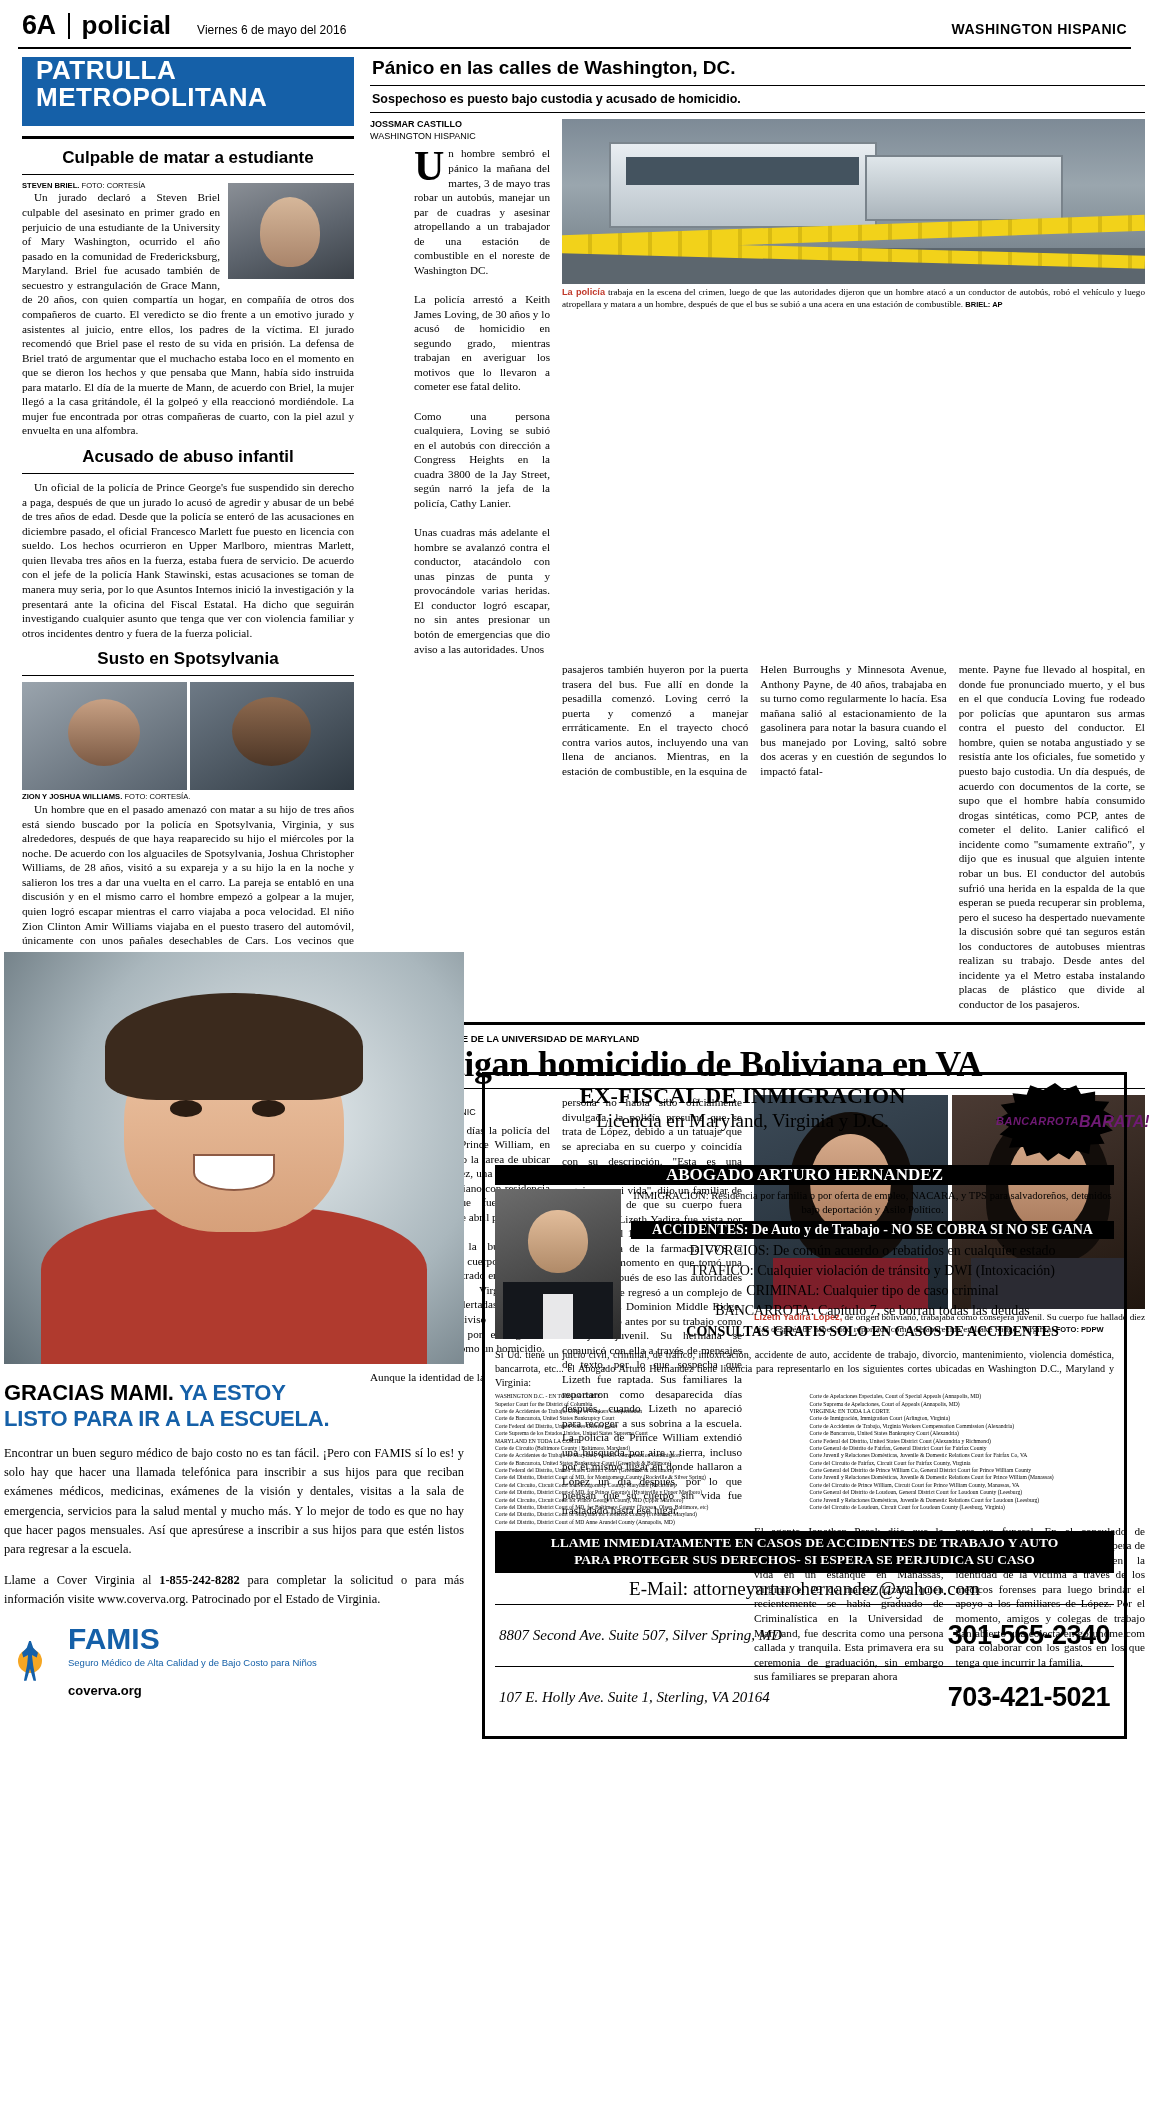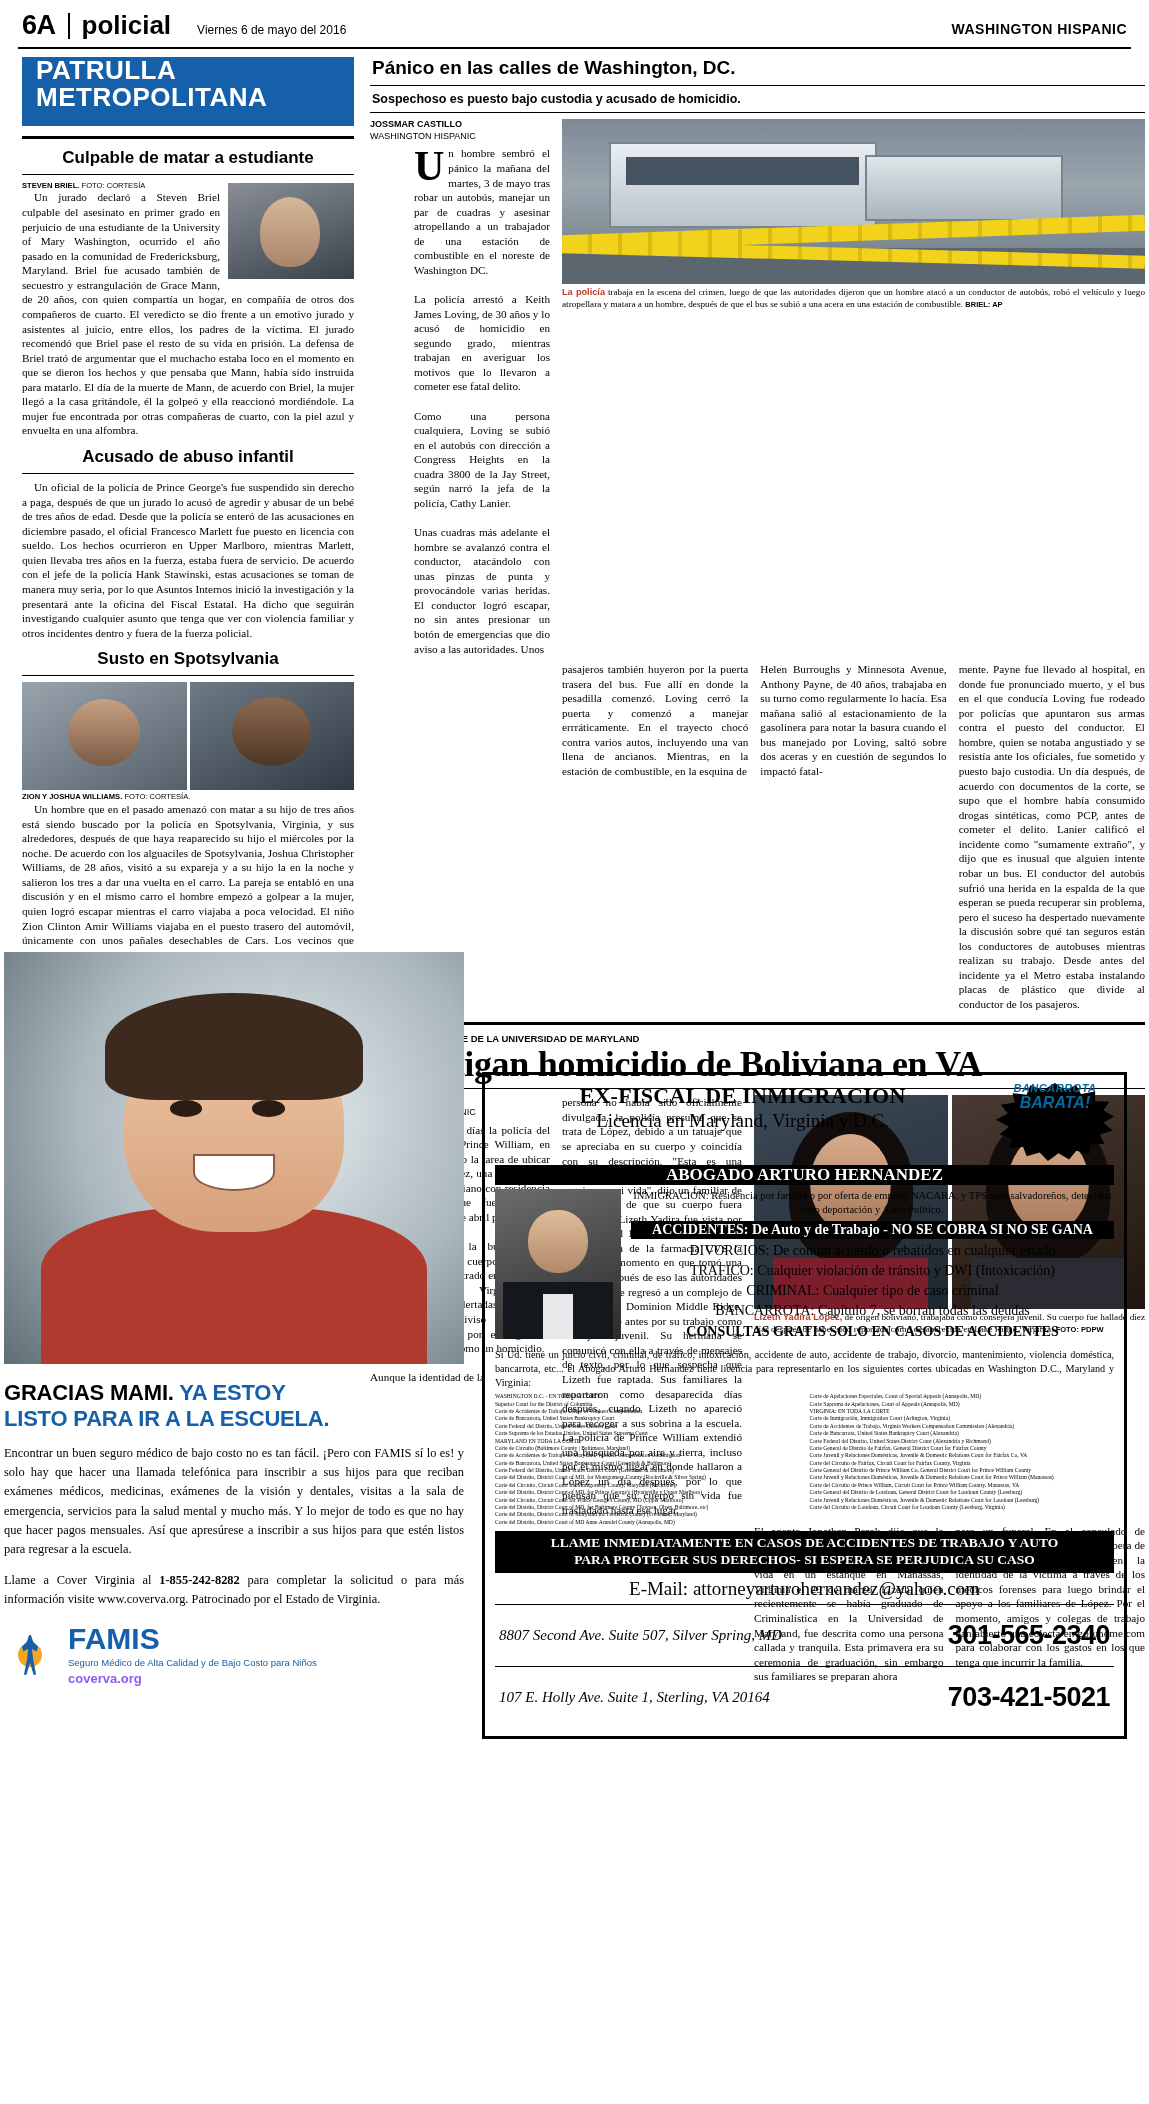--- a/index.html
+++ b/index.html
@@ -127,33 +127,33 @@
   .ad-head { font-family:"Liberation Sans", sans-serif; font-weight:bold; font-size:22px; line-height:1.18; margin:16px 0 12px 0; letter-spacing:-0.2px; }
   .ad-head .blue { color:#1560a8; }
   .ad-body { font-size:12.4px; line-height:1.55; text-align:justify; margin-bottom:12px; }
   .ad-body b { font-weight:bold; }
   .famis-logo { display:flex; align-items:center; gap:12px; margin-top:14px; }
   .famis-sun { width:52px; height:52px; position:relative; }
   .famis-sun .core { position:absolute; left:14px; top:14px; width:24px; height:24px; border-radius:50%; background:#f5a623; }
   .famis-sun .fig { position:absolute; left:18px; top:6px; width:16px; height:40px; background:#1560a8; clip-path:polygon(45% 0,55% 0,70% 18%,100% 30%,92% 42%,62% 36%,70% 62%,88% 100%,72% 100%,50% 70%,28% 100%,12% 100%,32% 60%,38% 36%,8% 42%,0 30%,30% 18%); }
   .famis-name { font-family:"Liberation Sans", sans-serif; font-weight:bold; font-size:30px; color:#1560a8; line-height:1; }
   .famis-sub { font-family:"Liberation Sans", sans-serif; font-size:9.5px; color:#1560a8; margin-top:3px; }
-  .famis-url { font-family:"Liberation Sans", sans-serif; font-weight:bold; font-size:13px; color:#8b5cf6; margin-top:3px; }
+  .famis-url { font-family:"Liberation Sans", sans-serif; font-weight:bold; font-size:13px; color:#000000; margin-top:15px; }
 
   
   .ad-law { position:absolute; left:482px; top:1072px; width:645px; border:3px solid #000; padding:8px 10px 8px 10px; }
   .law-top { display:flex; align-items:flex-start; }
   .law-top-left { flex:1; text-align:center; }
   .law-t1 { font-family:"Liberation Serif", serif; font-weight:bold; font-size:22px; letter-spacing:0.3px; }
   .law-t2 { font-family:Liberation Serif, serif; font-size:19px; margin-top:1px; }
   .bankrupt-badge { width:118px; height:78px; position:relative; margin-left:6px; }
   .bankrupt-badge .burst { position:absolute; inset:0; background:#000;
     clip-path:polygon(50% 0%,58% 9%,68% 3%,72% 14%,84% 11%,84% 23%,96% 24%,91% 35%,100% 43%,91% 51%,99% 61%,88% 66%,92% 78%,80% 79%,79% 91%,68% 87%,62% 98%,53% 90%,44% 100%,37% 89%,26% 94%,23% 82%,11% 83%,14% 71%,3% 66%,11% 56%,0% 47%,10% 39%,4% 28%,16% 25%,14% 13%,26% 15%,29% 3%,40% 9%);
   }
-  .bankrupt-badge .txt { position:absolute; inset:0; display:flex; flex-direction:column; justify-content:flex-start; align-items:center; color:#0369a1; font-family:"Liberation Sans", sans-serif; font-weight:bold; font-style:italic; line-height:1.05; }
+  .bankrupt-badge .txt { position:absolute; inset:0; display:flex; flex-direction:row; justify-content:flex-start; align-items:center; color:#701a75; font-family:"Liberation Sans", sans-serif; font-weight:bold; font-style:italic; line-height:1.05; }
   .bankrupt-badge .t1 { font-size:11px; letter-spacing:0.5px; }
   .bankrupt-badge .t2 { font-size:16px; }
   .law-bar { background:#000; color:#fff; text-align:center; font-family:"Liberation Serif", serif; font-weight:bold; font-size:17px; padding:0 0; margin:4px 0 4px 0; }
   .law-mid { display:flex; gap:10px; }
   .law-portrait { width:126px; height:150px; background:#3b3b3b; position:relative; flex:none; overflow:hidden; }
   .law-portrait .bg { position:absolute; inset:0; background:linear-gradient(160deg,#6c6c6c,#2b2b2b); }
   .law-portrait .face { position:absolute; left:26%; top:14%; width:48%; height:42%; border-radius:48%; background:linear-gradient(180deg,#e2bd9b,#b08a68); }
   .law-portrait .suit { position:absolute; left:6%; bottom:0; width:88%; height:38%; background:#14171c; }
   .law-portrait .shirt { position:absolute; left:38%; bottom:0; width:24%; height:30%; background:#e8e8ea; }
   .law-list { flex:1; }

